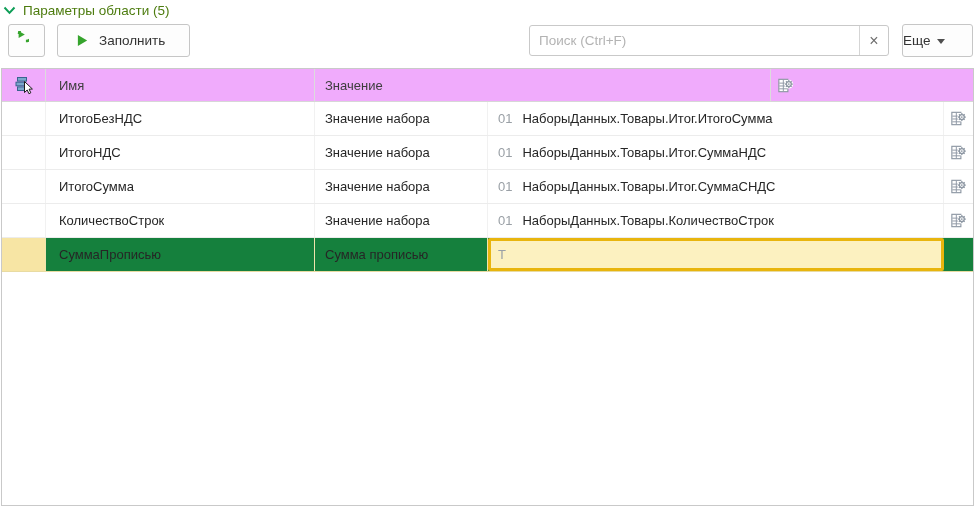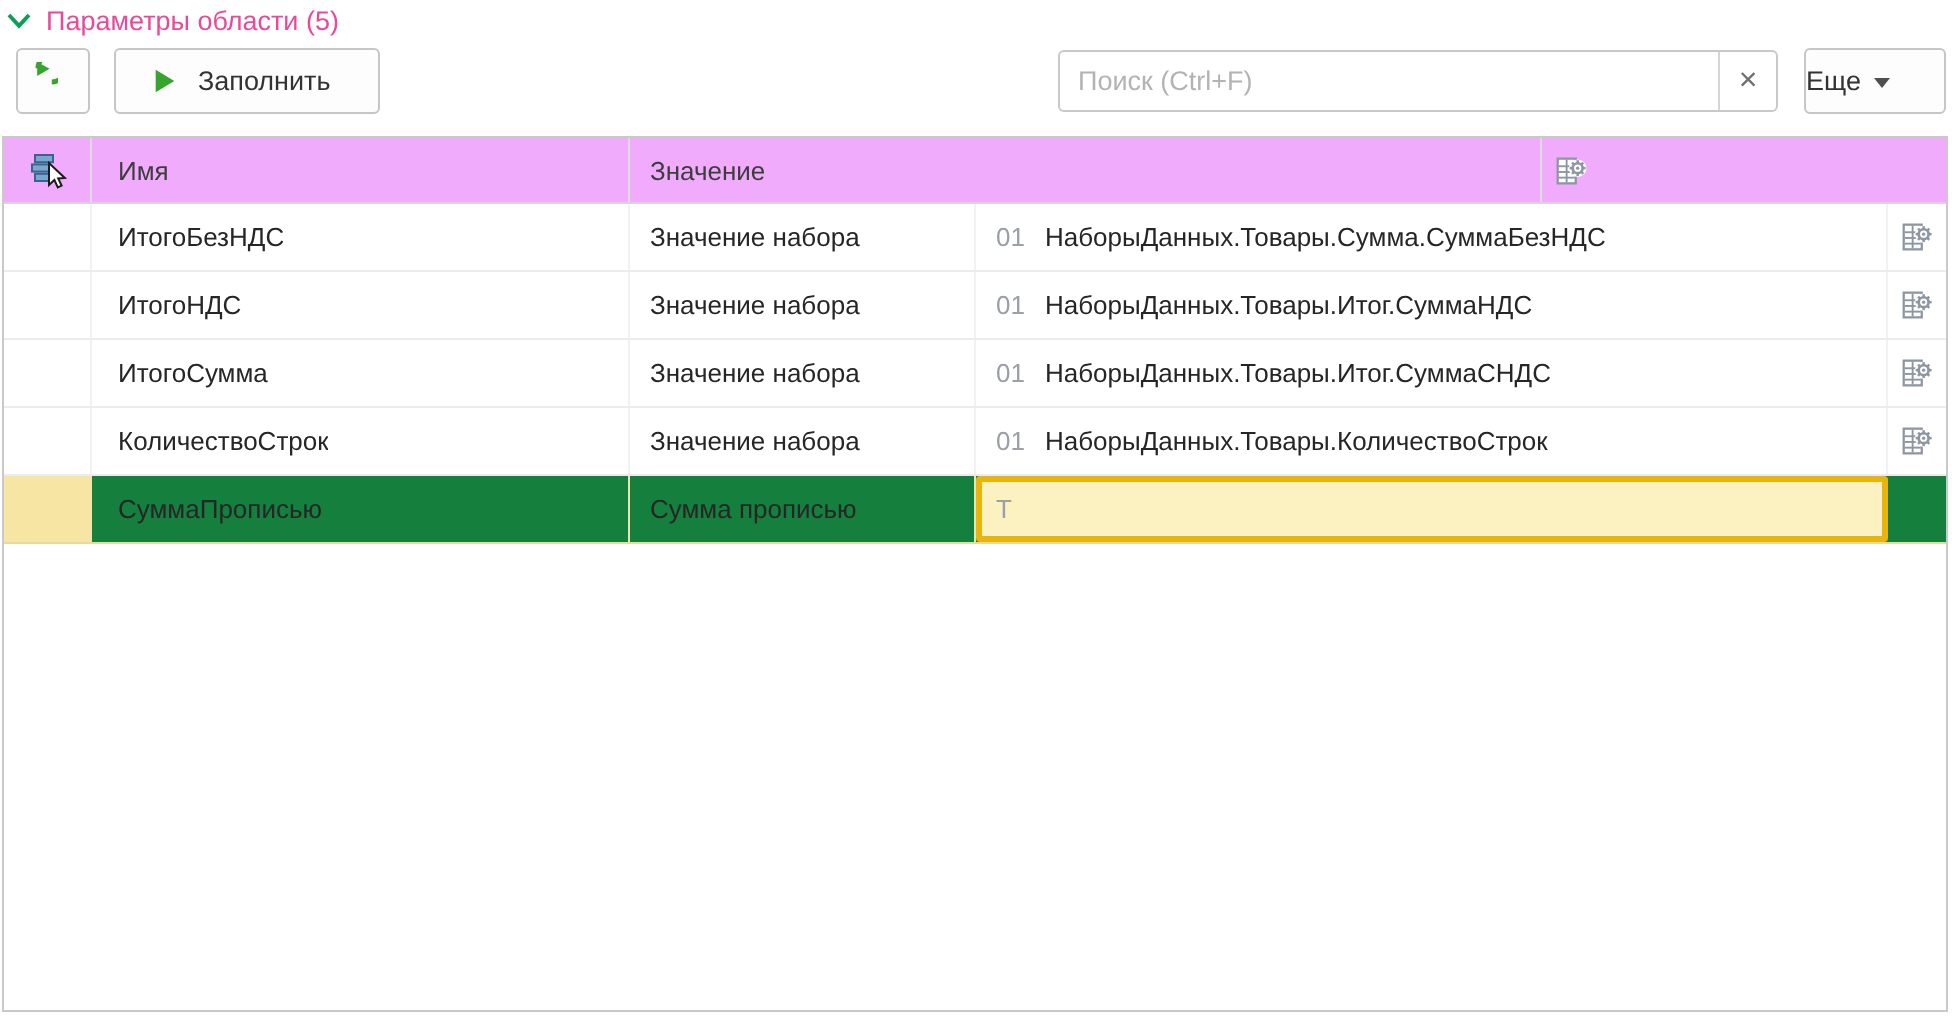--- a/index.html
+++ b/index.html
@@ -9,21 +9,21 @@
     position: relative; overflow: hidden;
     background: #ffffff;
     font-family: "Liberation Sans", sans-serif;
     font-size: 13px; color: #262626;
   }
 
   
   .group-header {
     position: absolute; top: 3px; left: 3px;
     display: flex; align-items: center; gap: 7px;
-    color: #ec4899; font-size: 13.5px; cursor: pointer;
+    color: #4d7c0f; font-size: 13.5px; cursor: pointer;
   }
   .group-header .chev { display: flex; align-items: center; }
 
   
   .toolbar {
     position: absolute; top: 24px; left: 8px; right: 3px; height: 33px;
     display: flex; align-items: center; justify-content: space-between;
   }
   .tb-left { display: flex; align-items: center; gap: 12px; }
   .tb-right { display: flex; align-items: center; }
@@ -189,21 +189,21 @@
   <div class="tr">
     <div class="td col-pic"></div>
     <div class="td col-name">
         <span class="vtext">ИтогоБезНДС</span>
       </div>
     <div class="td col-type">
         <span class="vtext">Значение набора</span>
       </div>
     <div class="td col-value">
       <span class="vprefix">01</span>
-      <span class="vtext">НаборыДанных.Товары.Сумма.СуммаБезНДС</span>
+      <span class="vtext">НаборыДанных.Товары.Итог.ИтогоСумма</span>
     </div>
     <div class="td col-set">
       <span class="icon">
         <svg width="19" height="19" viewBox="0 0 20 20">
             <use href="#lg"></use>
             <rect x="3" y="3.5" width="9.5" height="13" fill="#ffffff" stroke="#8d97a3" stroke-width="1.2"></rect>
             <line x1="7.7" y1="4" x2="7.7" y2="16" stroke="#8d97a3" stroke-width="1"></line>
             <line x1="3.5" y1="7.5" x2="12" y2="7.5" stroke="#8d97a3" stroke-width="1"></line>
             <line x1="3.5" y1="10.5" x2="12" y2="10.5" stroke="#8d97a3" stroke-width="1"></line>
             <line x1="3.5" y1="13.5" x2="12" y2="13.5" stroke="#8d97a3" stroke-width="1"></line>

